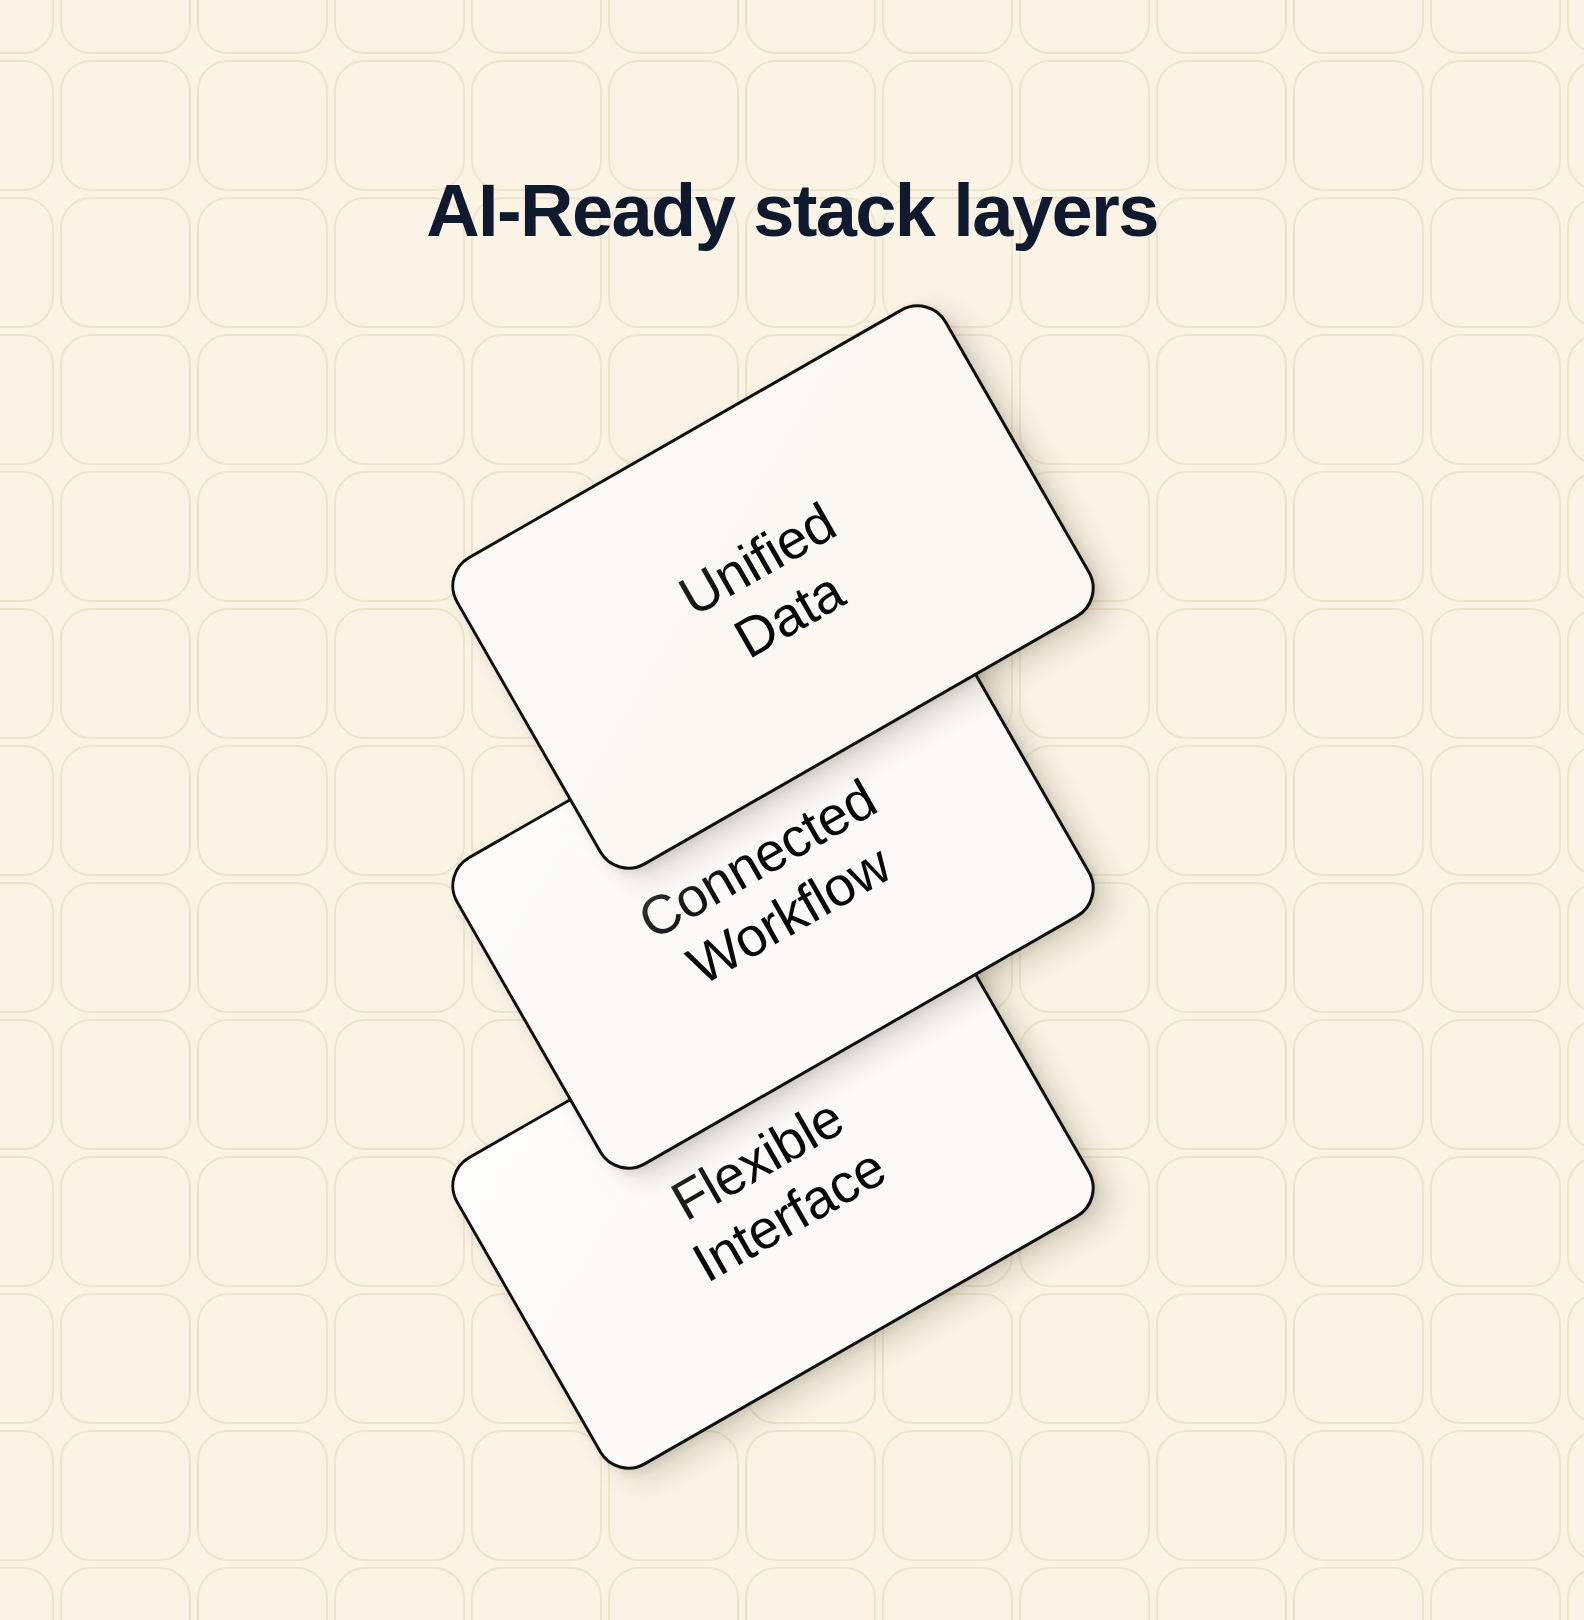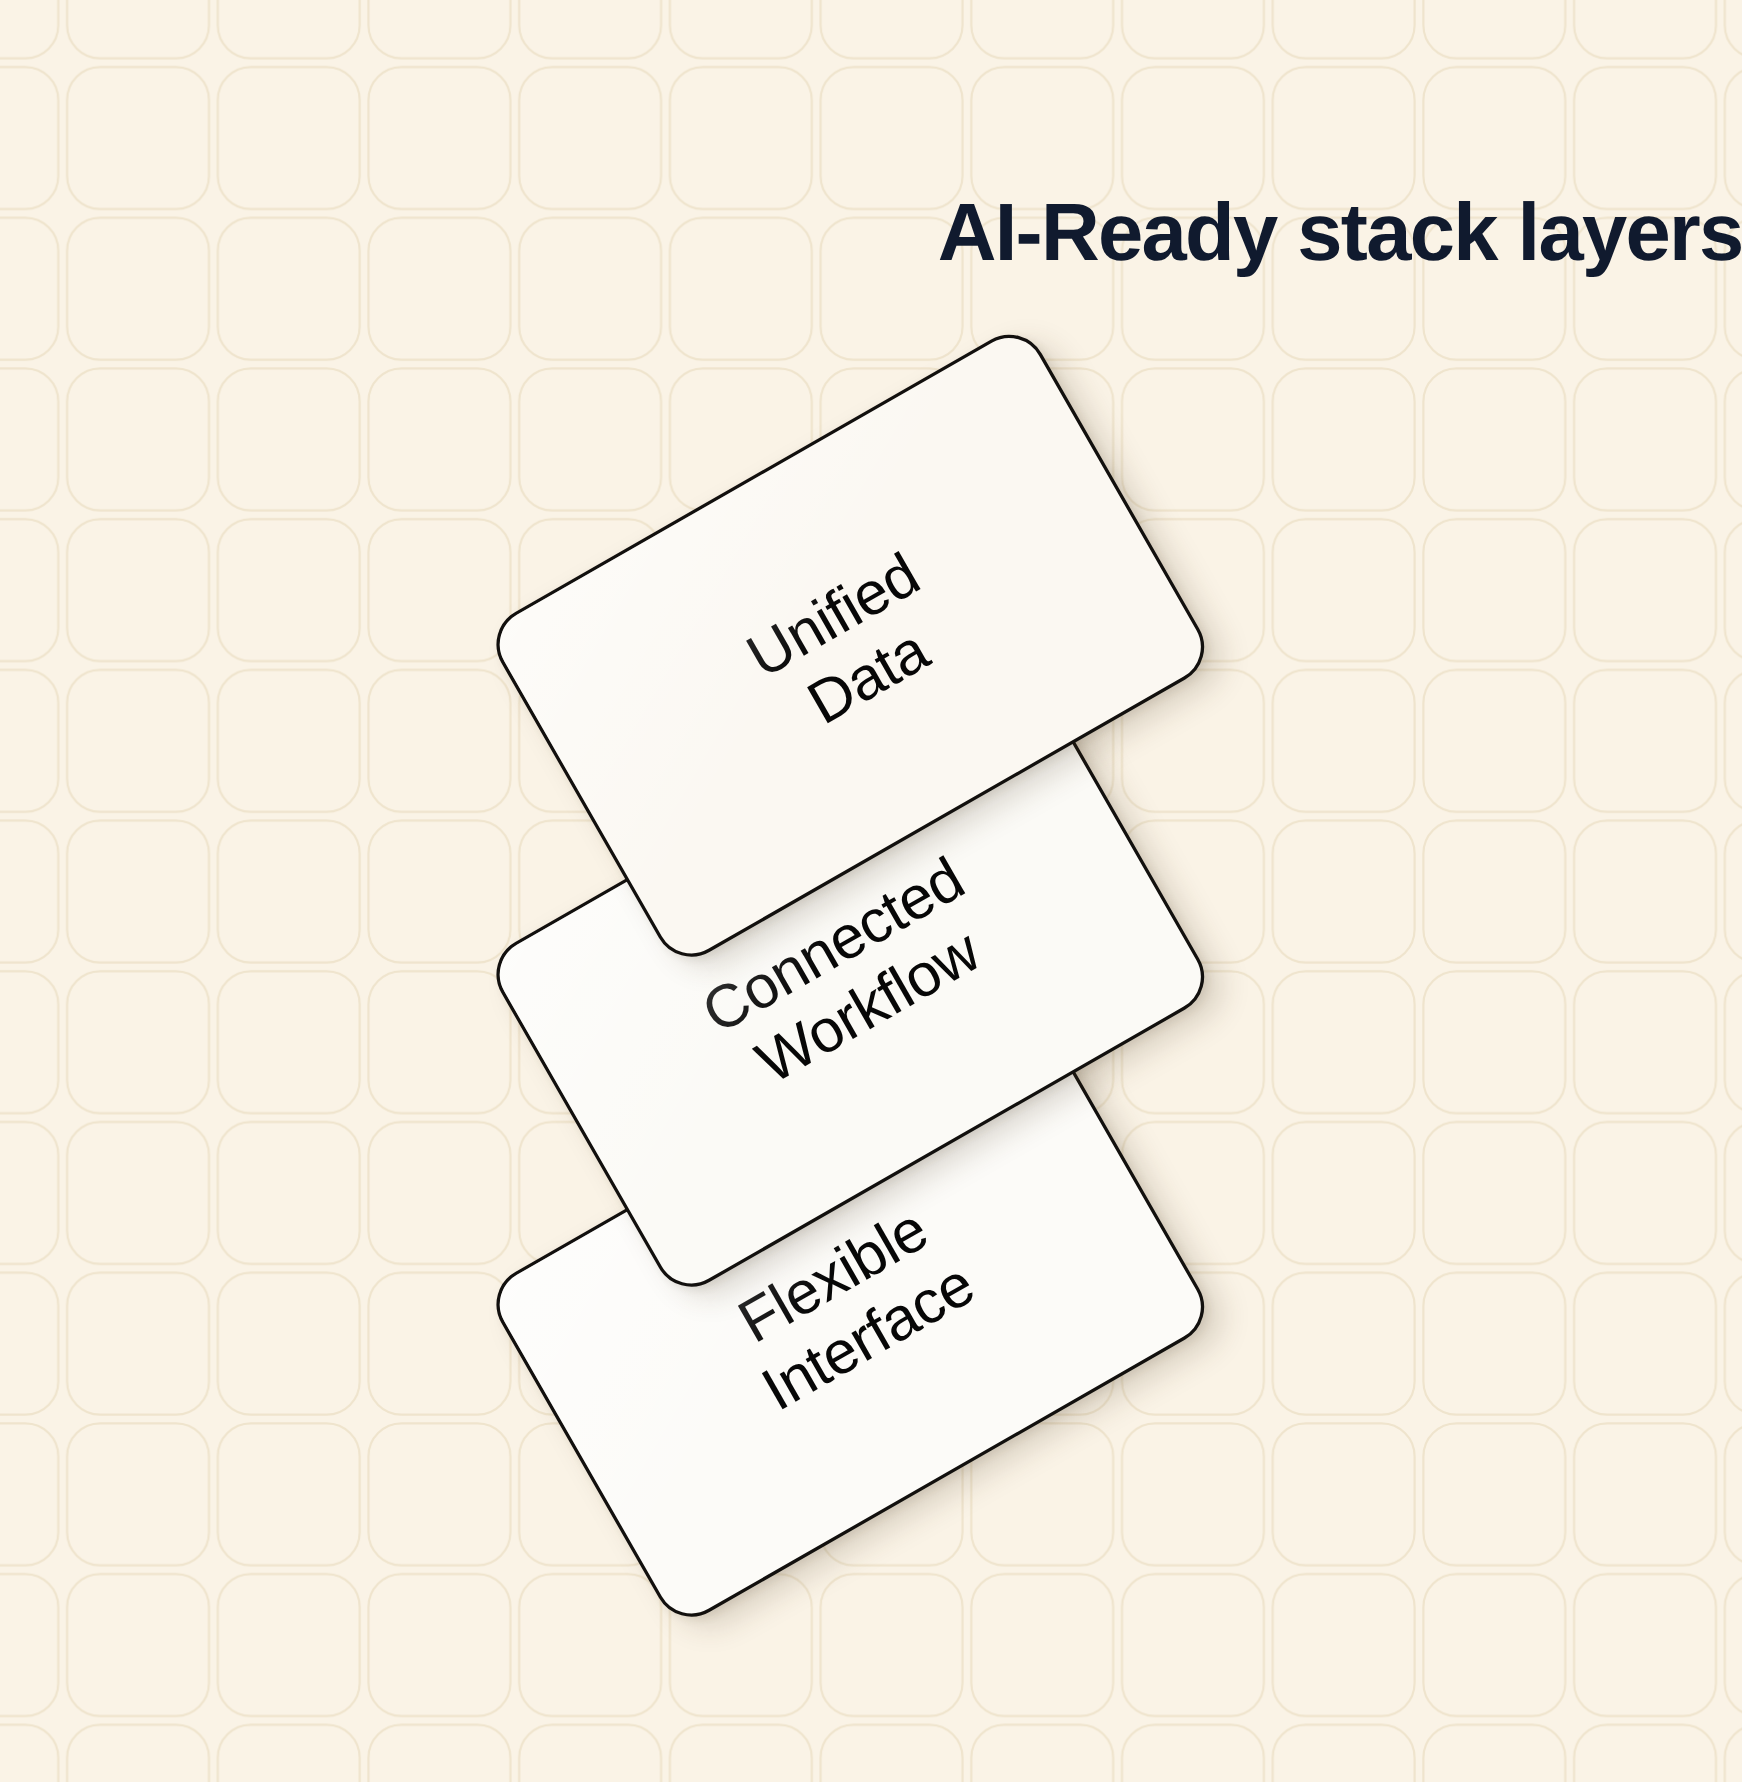--- a/index.html
+++ b/index.html
@@ -29,21 +29,21 @@
     pointer-events: none;
   }
   .bg-grid svg { display: block; width: 100%; height: 100%; }
 
   
   .title {
     position: absolute;
     top: 172px;
     left: 0;
     width: 1584px;
-    text-align: right;
+    text-align: center;
     font-size: 74px;
     line-height: 1.05;
     font-weight: 700;
     letter-spacing: -1.6px;
     color: #101a2e;
     white-space: nowrap;
   }
 
   
   .stack {

